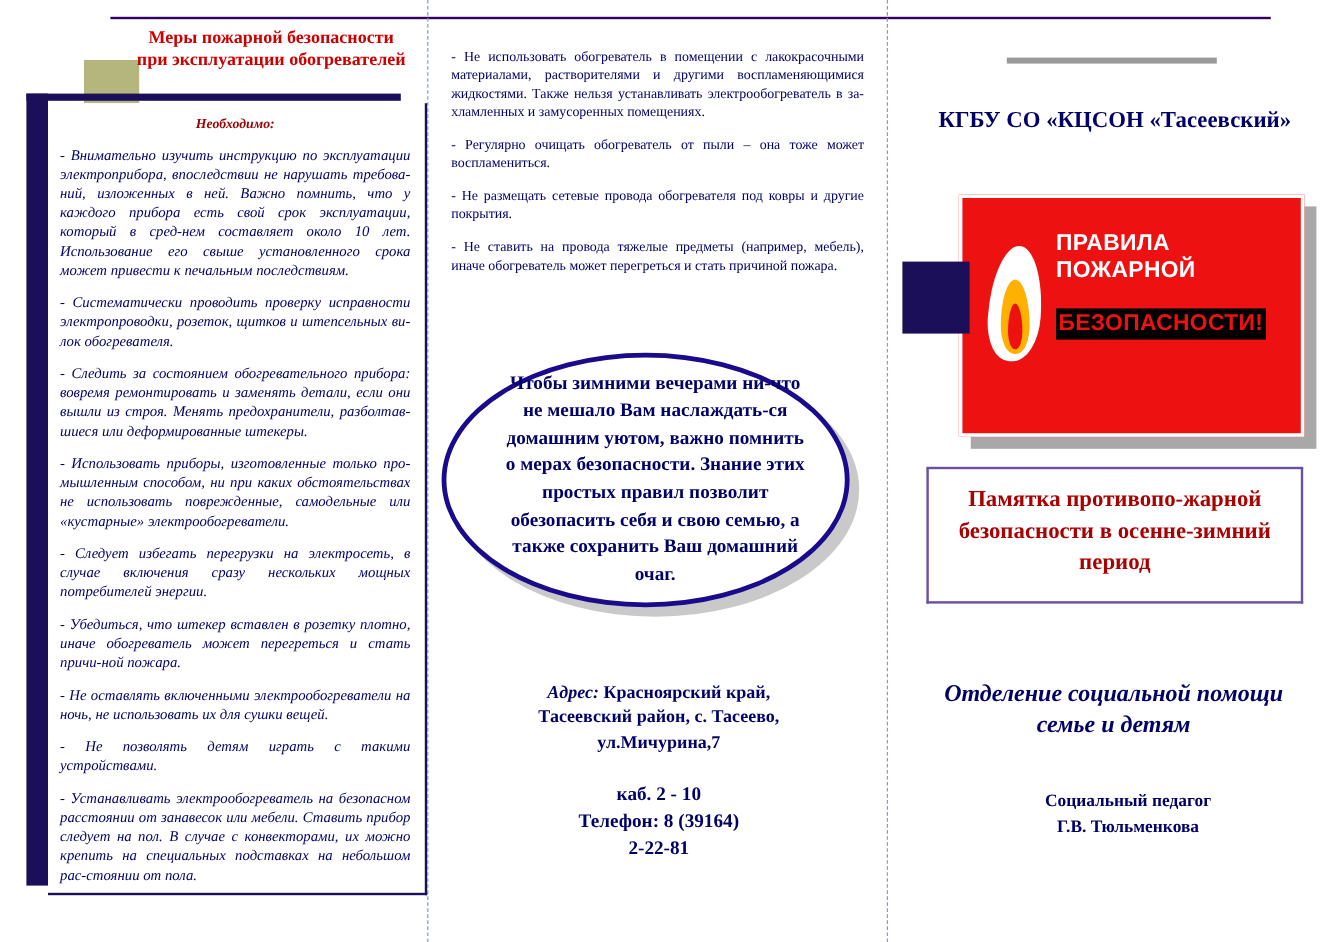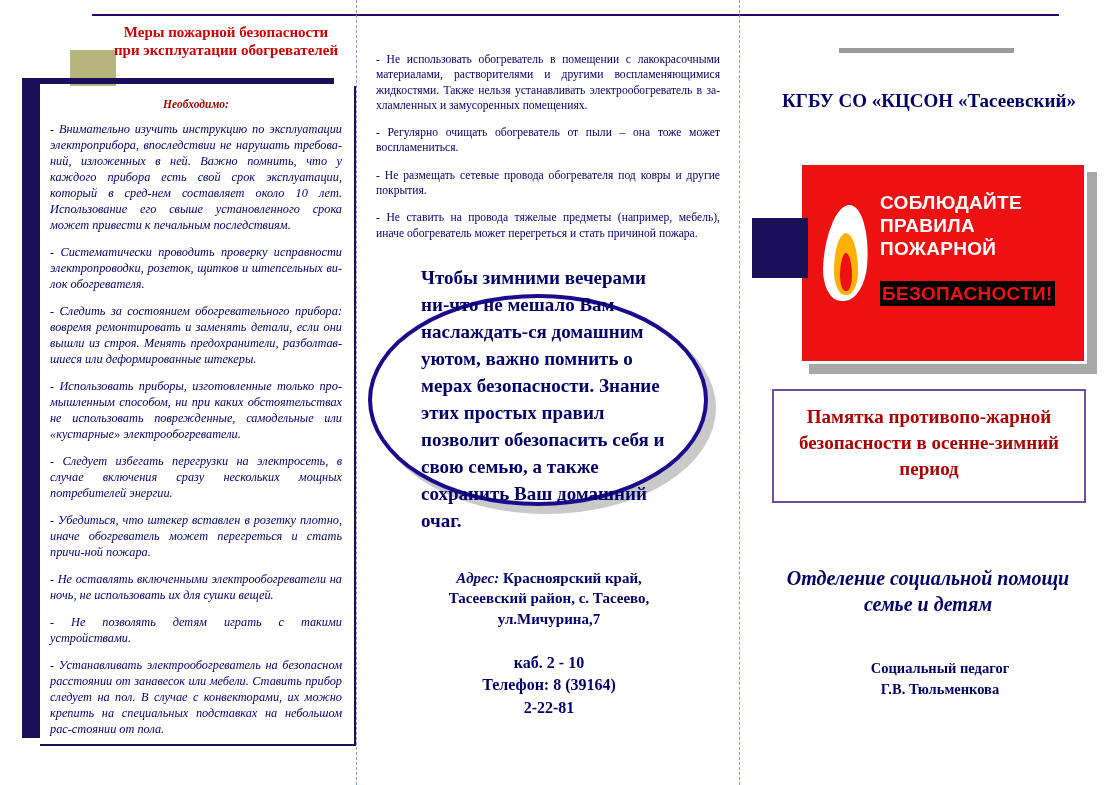--- a/index.html
+++ b/index.html
@@ -129,21 +129,21 @@
   }
 
   
   .c2-top {
     position: absolute;
     left: 20px;
     top: 40px;
     width: 344px;
   }
   .c2-top p {
-    margin: 12px 0 12px 0;
+    margin: 0 0 12px 0;
     font-size: 11.6px;
     line-height: 1.32;
     text-align: justify;
     color: #000066;
   }
 
   .ellipse-wrap {
     position: absolute;
     left: 8px;
     top: 292px;
@@ -164,22 +164,23 @@
     border-radius: 50%;
     background: #ffffff;
     border: 4px solid #1a0a8c;
     box-sizing: border-box;
     display: flex;
     align-items: center;
     justify-content: center;
   }
   .ellipse-text {
     width: 250px;
-    font-weight: bold;
-    font-size: 19px;
+    text-align: center;
+    font-weight: bold;
+    font-size: 16px;
     line-height: 1.42;
     color: #000066;
     margin-left: 16px;
   }
 
   .c2-address {
     position: absolute;
     left: 24px;
     top: 568px;
     width: 338px;
@@ -422,21 +423,20 @@
 
     <div class="sign-wrap">
       <div class="sign-shadow"></div>
       <div class="sign">
         <div class="sign-flame">
           <div class="flame-outer"></div>
           <div class="flame-inner"></div>
           <div class="flame-core"></div>
         </div>
         <div class="sign-text">
-          <div>СОБЛЮДАЙТЕ</div>
           <div>ПРАВИЛА</div>
           <div>ПОЖАРНОЙ</div>
           <div class="l4">БЕЗОПАСНОСТИ!</div>
         </div>
       </div>
     </div>
   </div>
 
   <div class="c3-navy-block"></div>
   <div class="c3-memo-topline"></div>

